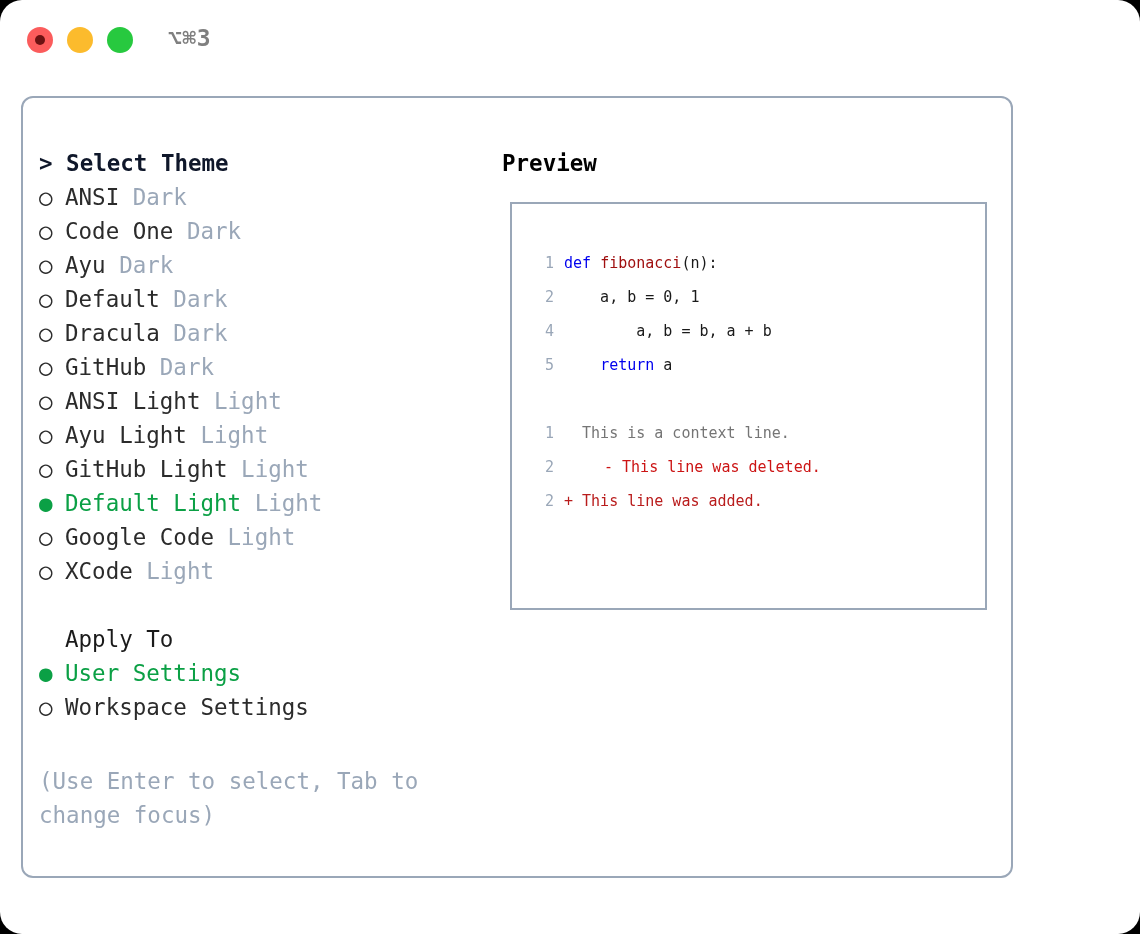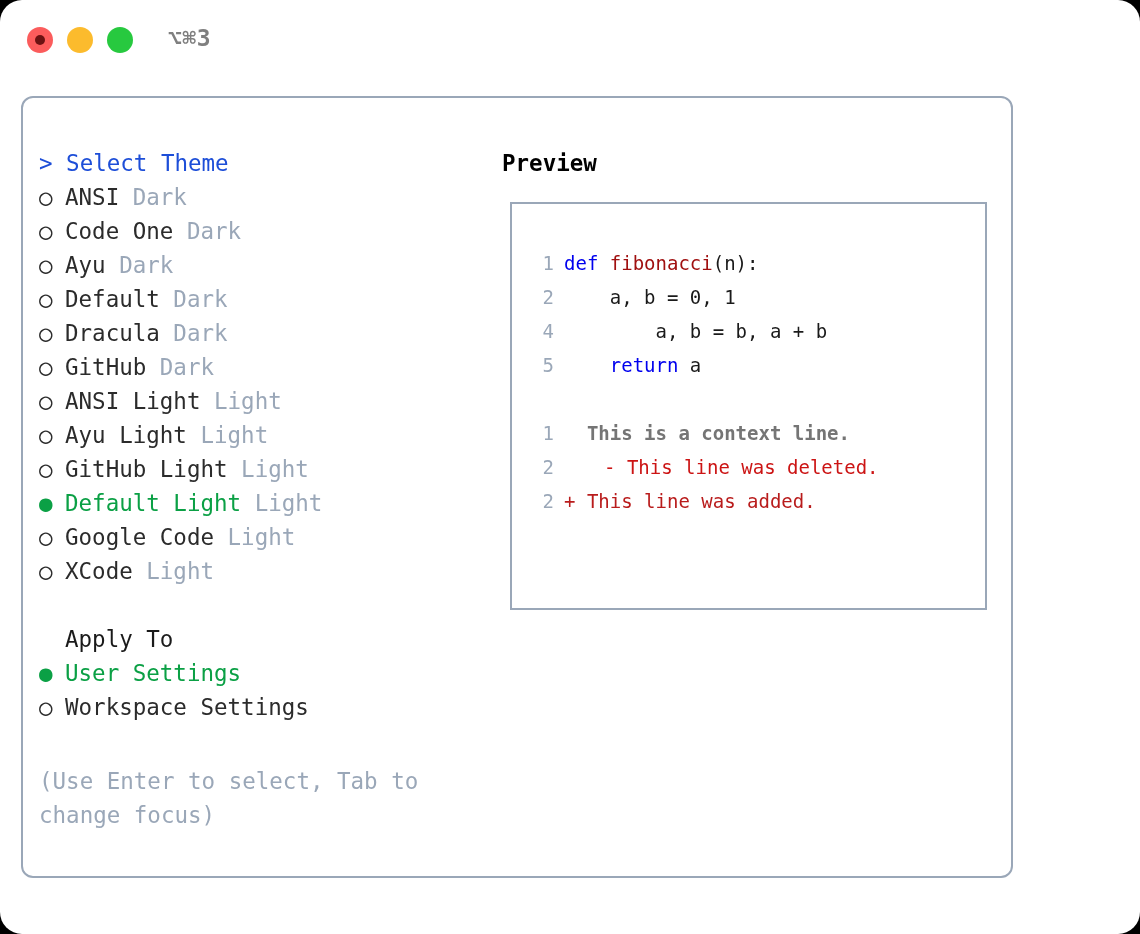--- a/index.html
+++ b/index.html
@@ -83,22 +83,22 @@
     width: 440px;
   }
   .tui-line {
     height: 34px;
     line-height: 34px;
     font-size: 22.5px;
     white-space: nowrap;
     color: #1a1a1a;
   }
   .section-title {
-    font-weight: normal;
-    color: #1d4ed8;
+    font-weight: bold;
+    color: #0f172a;
   }
   .marker {
     display: inline-block;
     width: 26px;
     text-align: left;
   }
   .marker-hollow { color: #2b2b2b; }
   .marker-filled { color: #0ba045; }
   .item-label { color: #2b2b2b; }
   .item-label.selected { color: #0ba045; }
@@ -143,34 +143,34 @@
   }
   #code-area {
     position: absolute;
     left: 14px;
     top: 42px;
     right: 8px;
   }
   .code-line {
     height: 34px;
     line-height: 34px;
-    font-size: 19px;
+    font-size: 15px;
     white-space: pre;
   }
   .gutter {
     display: inline-block;
     width: 28px;
     text-align: right;
     color: #9aa7b8;
     margin-right: 10px;
   }
   .kw   { color: #0000ee; }
   .fn   { color: #a01010; }
   .plain{ color: #1a1a1a; }
-  .diff-context { color: #757575; font-weight: bold; }
+  .diff-context { color: #757575; }
   .diff-del     { color: #cc1414; margin-left: 40px; }
   .diff-add     { color: #b91c1c; }
 </style>
 </head>
 <body>
 
 <div id="screen">
 
   <div id="titlebar">
     <div class="traffic" id="tl-close"></div>

